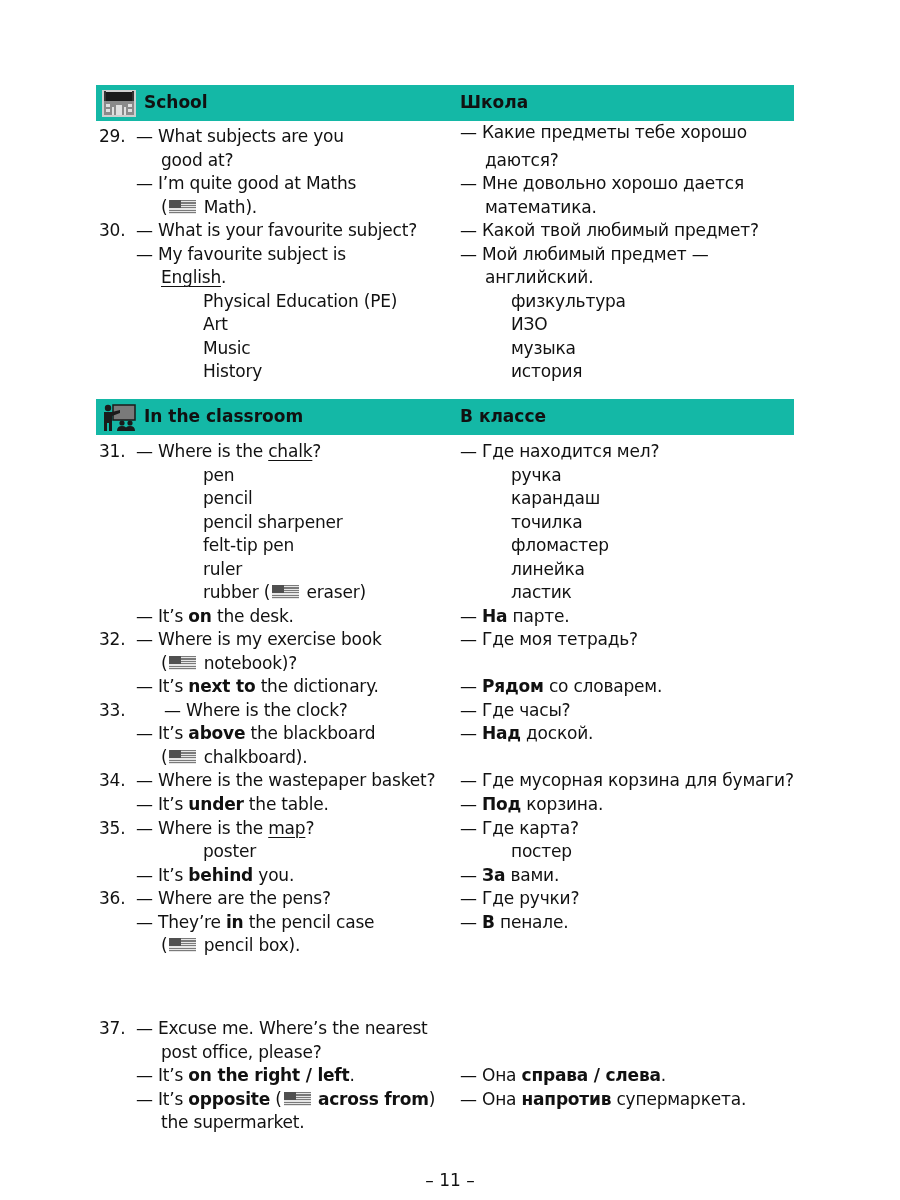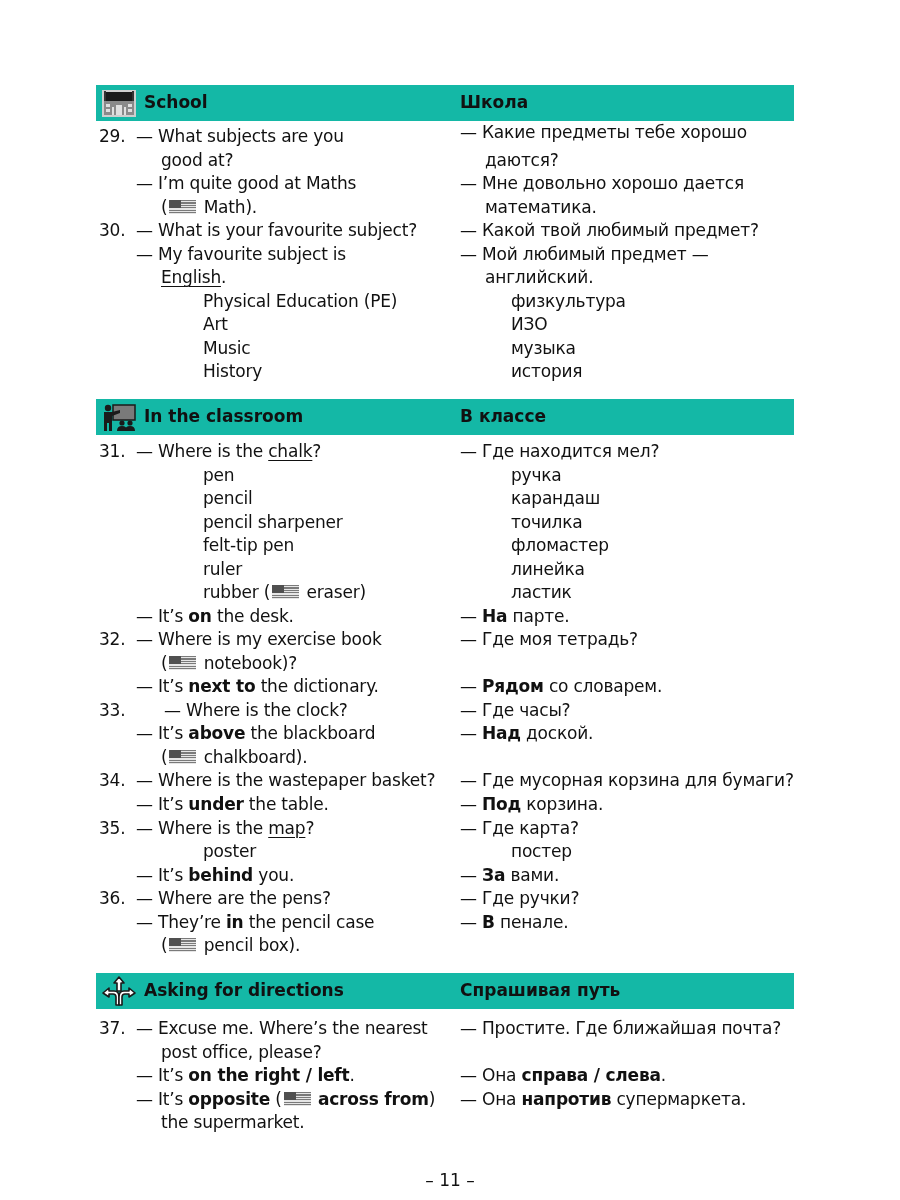--- a/index.html
+++ b/index.html
@@ -162,37 +162,25 @@
   <div class="line c2" style="top:864px;"><span>— </span><b>За</b><span> вами.</span></div>
 
   <div class="line num" style="top:887px;">36.</div>
   <div class="line c1" style="top:887px;">— Where are the pens?</div>
   <div class="line c1" style="top:911px;"><span>— They’re </span><b>in</b><span> the pencil case</span></div>
   <div class="line c1i" style="top:934px;"><span>(</span><span class="flag"></span> <span>pencil box).</span></div>
 
   <div class="line c2" style="top:887px;">— Где ручки?</div>
   <div class="line c2" style="top:911px;"><span>— </span><b>В</b><span> пенале.</span></div>
 
-  <div class="section-header" style="top:973px;">
-    <svg class="icon" viewBox="0 0 36 30">
-      <g fill="#ffffff" stroke="#1a1a1a" stroke-width="1.6" stroke-linejoin="round">
-        <path d="M18 1 l5 6 h-3 v8 h-4 v-8 h-3 z"></path>
-        <path d="M2 17 l6 -5 v3 h5 q5 0 5 6 v8 h-3 v-8 q0 -3 -3 -3 h-4 v3 z"></path>
-        <path d="M34 17 l-6 -5 v3 h-5 q-5 0 -5 6 v8 h3 v-8 q0 -3 3 -3 h4 v3 z"></path>
-      </g>
-    </svg>
-    <span class="title-en">Asking for directions</span>
-    <span class="title-ru">Спрашивая путь</span>
-  </div>
 
   <div class="line num" style="top:1017px;">37.</div>
   <div class="line c1" style="top:1017px;">— Excuse me. Where’s the nearest</div>
   <div class="line c1i" style="top:1041px;">post office, please?</div>
   <div class="line c1" style="top:1064px;"><span>— It’s </span><b>on the right / left</b><span>.</span></div>
   <div class="line c1" style="top:1088px;"><span>— It’s </span><b>opposite</b><span> (</span><span class="flag"></span> <b>across from</b><span>)</span></div>
   <div class="line c1i" style="top:1111px;">the supermarket.</div>
 
-  <div class="line c2" style="top:1017px;">— Простите. Где ближайшая почта?</div>
   <div class="line c2" style="top:1064px;"><span>— Она </span><b>справа / слева</b><span>.</span></div>
   <div class="line c2" style="top:1088px;"><span>— Она </span><b>напротив</b><span> супермаркета.</span></div>
 
   <div class="page-number">– 11 –</div>
 </div>
 
 </body></html>

